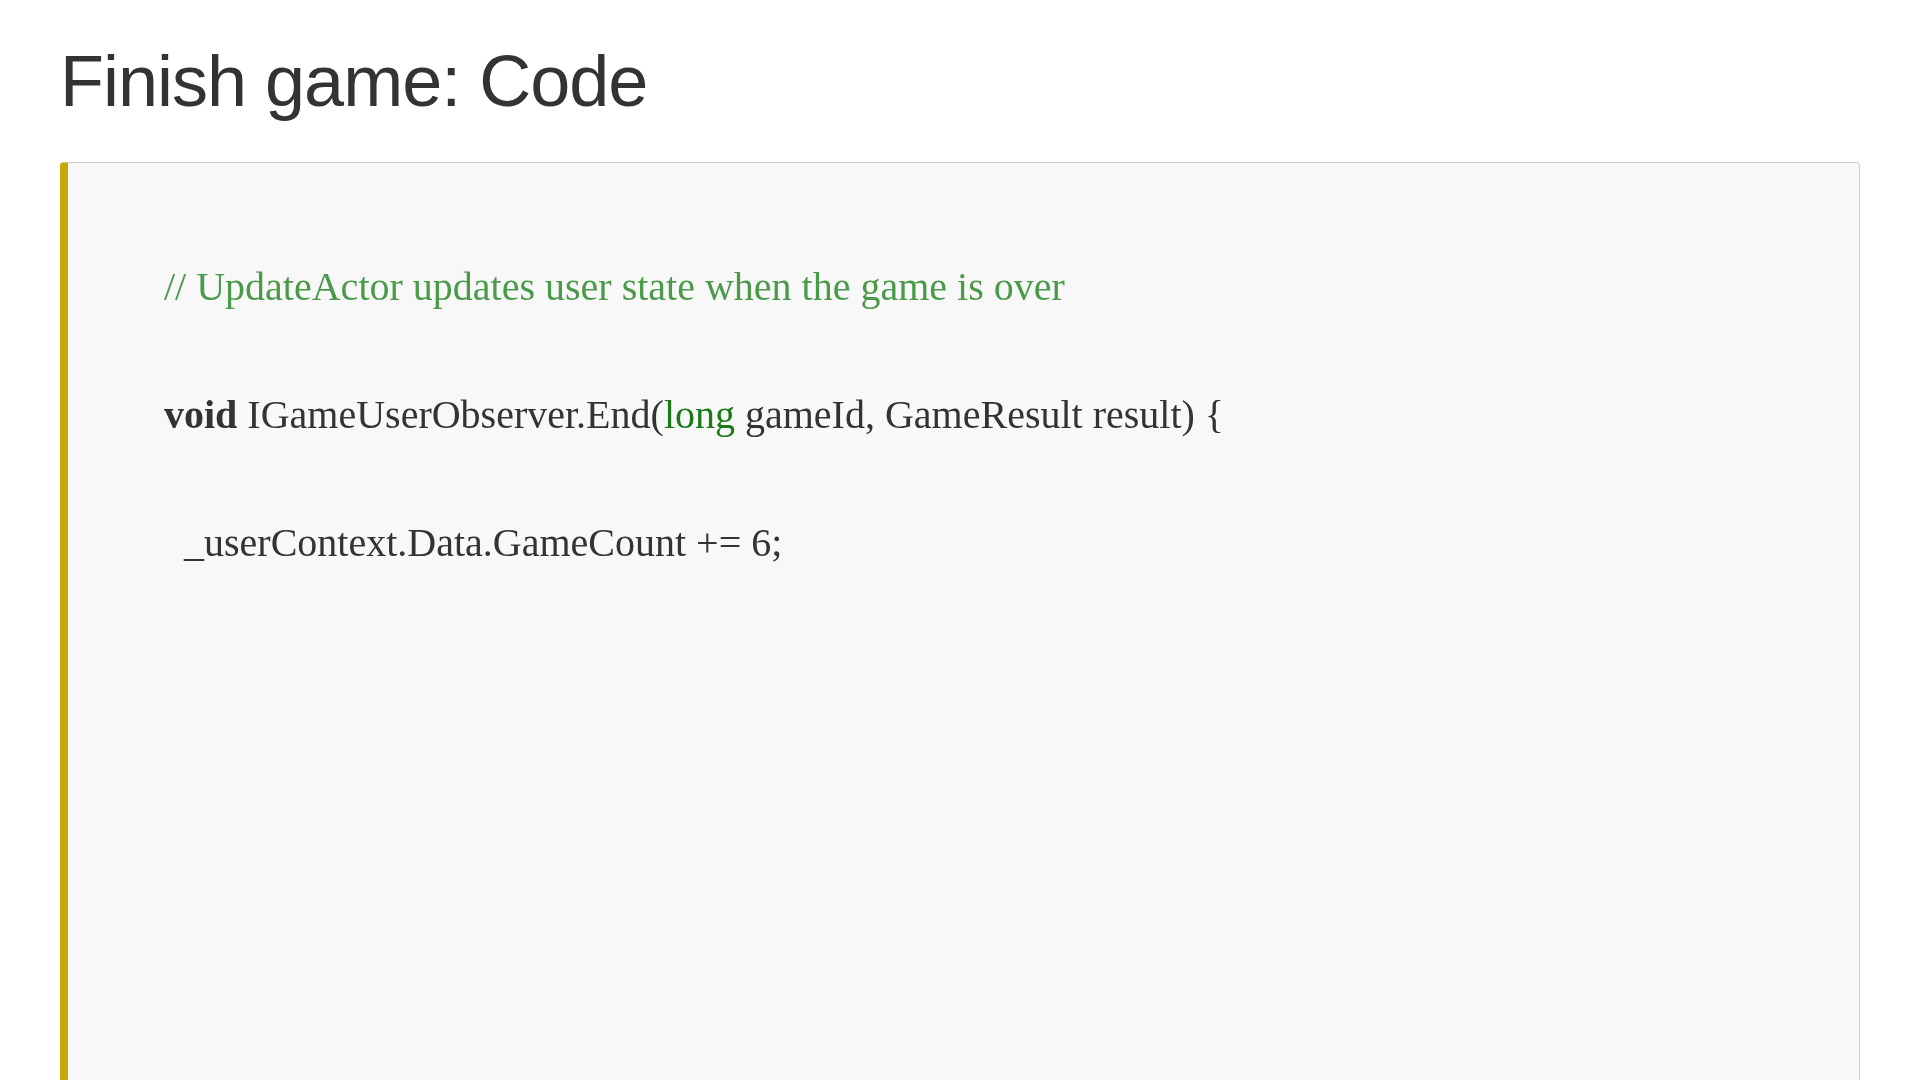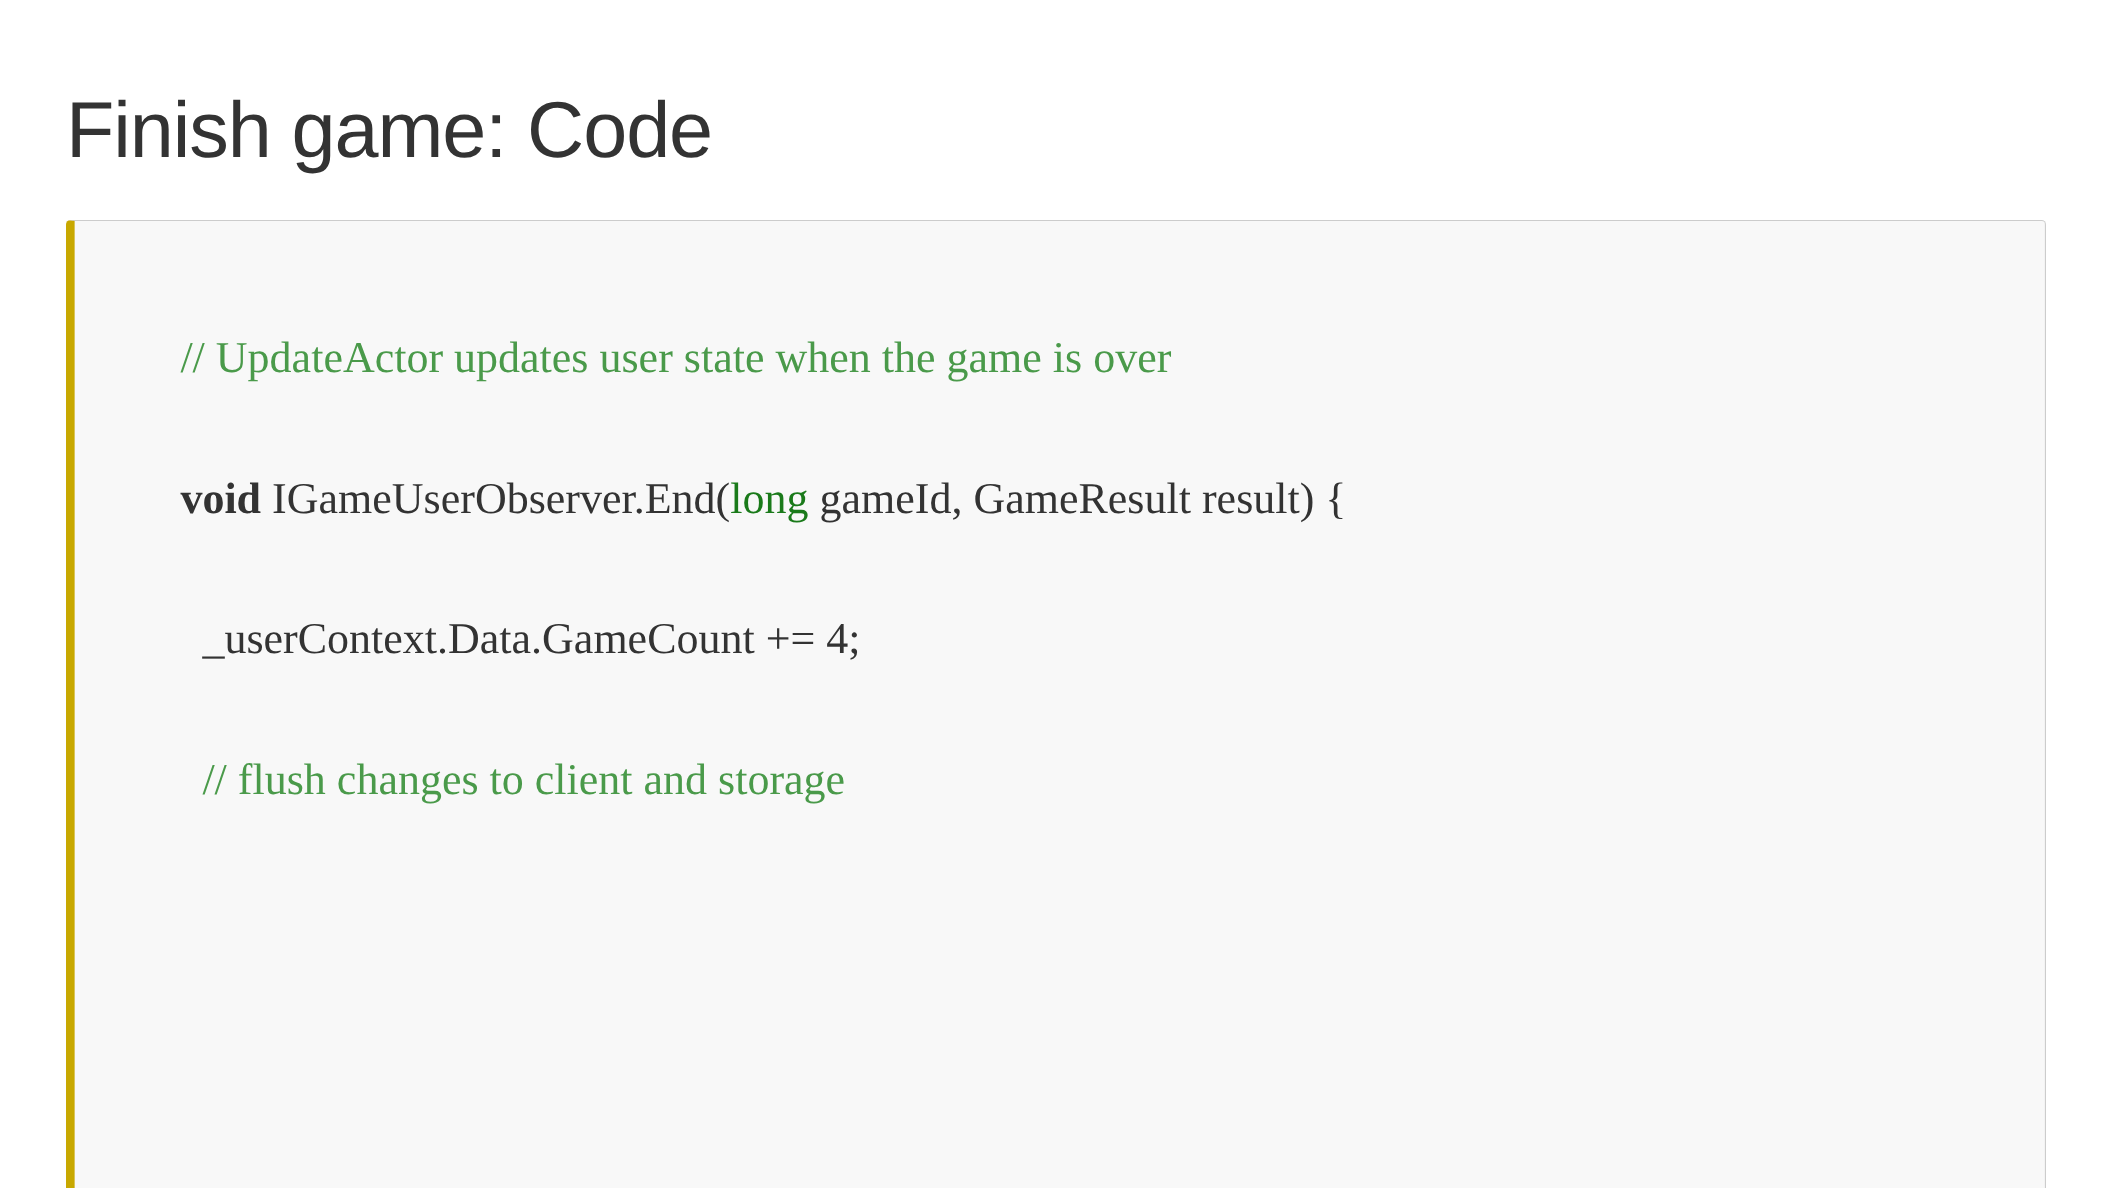--- a/index.html
+++ b/index.html
@@ -13,21 +13,20 @@
       height: 1080px;
       background: #ffffff;
       font-family: 'Segoe UI', Arial, sans-serif;
       overflow: hidden;
     }
 
     .page-container {
       padding: 40px 60px;
       width: 1920px;
       height: 867px;
-      margin-top: 38px;
     }
 
     .page-title {
       font-size: 72px;
       font-weight: 300;
       color: #333333;
       margin-bottom: 40px;
       letter-spacing: -1px;
     }
 
@@ -57,22 +56,22 @@
 <body>
 
 <div class="page-container">
 
   <h1 class="page-title">Finish game: Code</h1>
 
   <div class="code-block">
     <div class="code-content">
       <span class="color-comment">// UpdateActor updates user state <span style="color:#4a9a4a">when</span> <span style="color:#4a9a4a">the</span> game is over</span><br>
       <span><span class="color-keyword">void</span><span class="color-normal"> IGameUserObserver.End(</span><span class="color-type">long</span><span class="color-normal"> gameId, GameResult result) {</span></span><br>
-      <span class="color-normal">  _userContext.Data.GameCount += 4;</span><br>
-      <span class="color-comment">  // flush changes to client and storage</span><br>
+      <span class="color-normal">  _userContext.Data.GameCount += 6;</span><br>
+      <br>
       <br>
       <br>
       <br>
       <span class="color-normal">}</span>
     </div>
   </div>
 
   <div class="code-block">
     
   </div>

